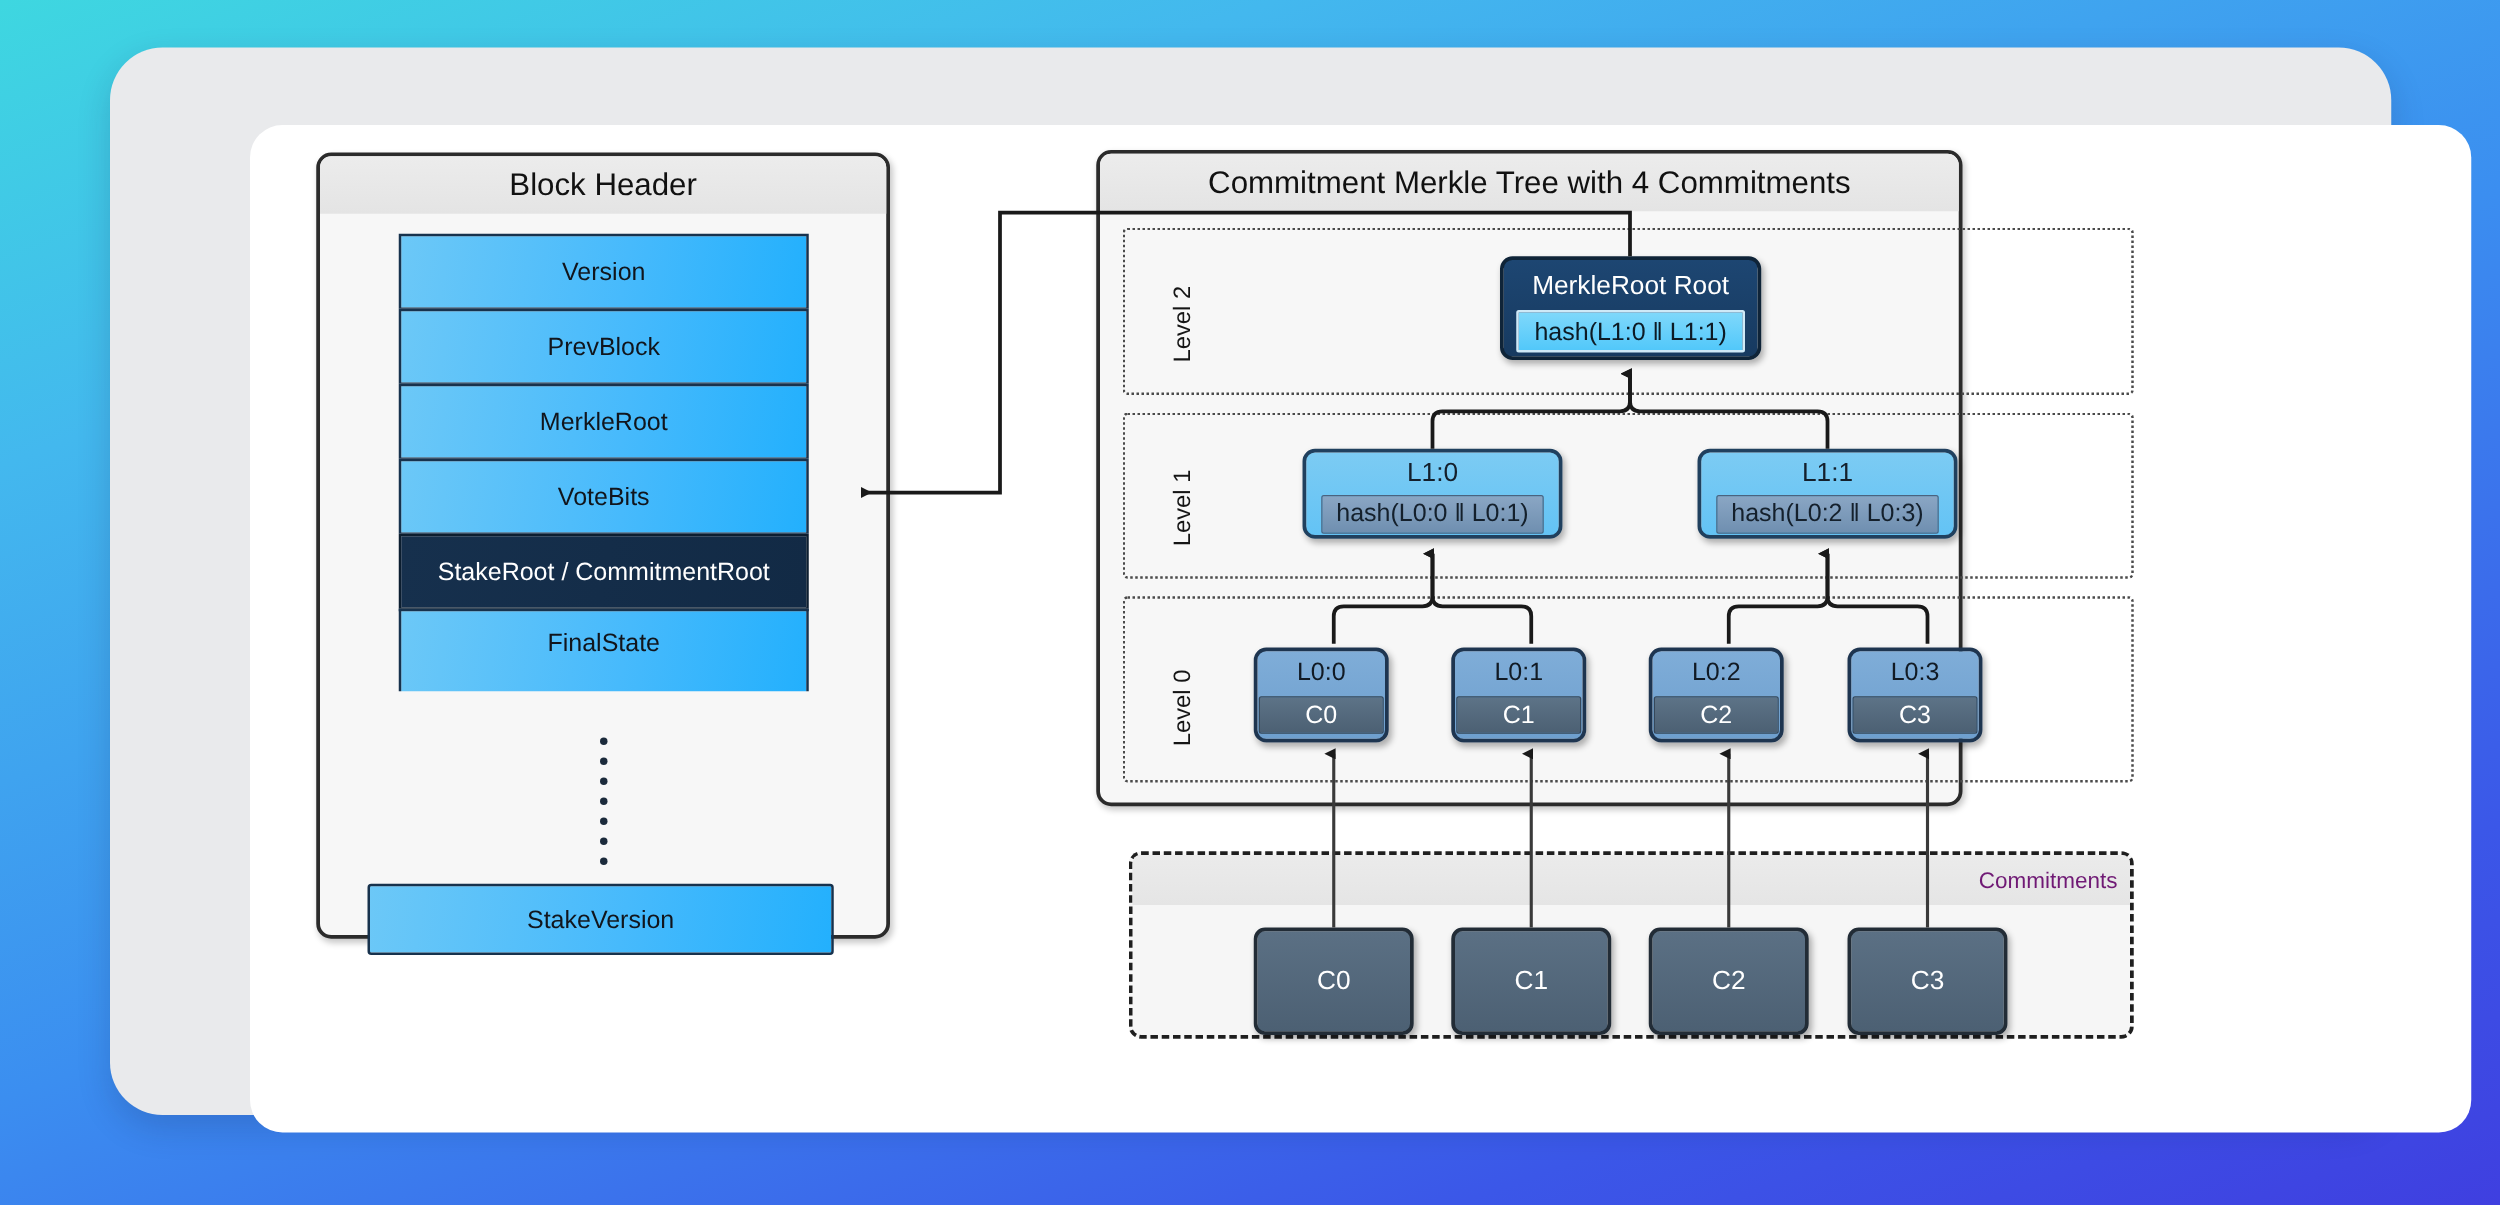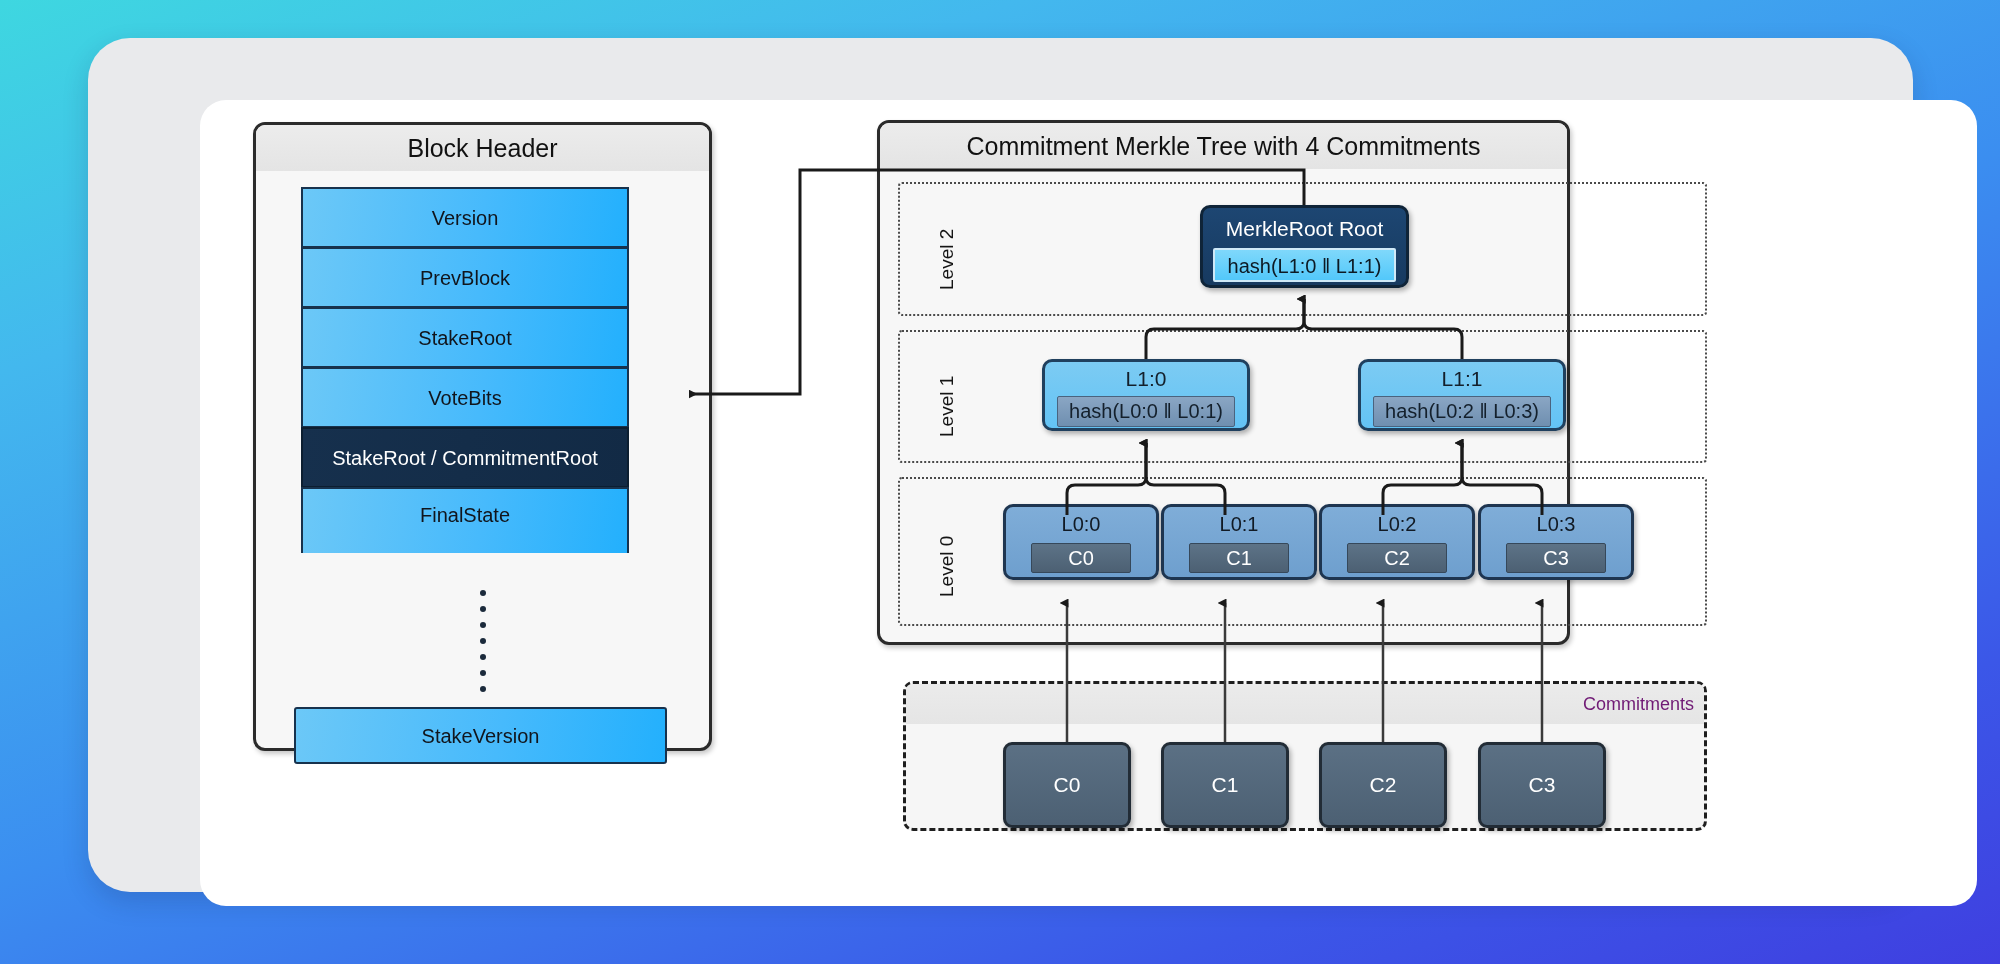--- a/index.html
+++ b/index.html
@@ -57,21 +57,21 @@
     background: linear-gradient(#ececec, #e4e4e4);
     border-radius: 9px 9px 0 0;
   }
 
   #block-header-panel { left: 253px; top: 122px; width: 459px; height: 629px; }
   #merkle-panel      { left: 877px; top: 120px; width: 693px; height: 525px; }
 
   
   .bh-stack {
     position: absolute;
-    left: 30px;
+    left: 48px;
     top: 62px;
     width: 328px;
     padding-left: 15px;
   }
   .bh-row {
     position: relative;
     height: 60px;
     line-height: 59px;
     text-align: center;
     font-size: 20px;
@@ -195,21 +195,21 @@
     width: 178px; height: 31px; line-height: 29px;
     background: linear-gradient(#8aa6c4, #6f8fb0);
     border: 1px solid #4a637f;
     color: #14202c;
   }
   #node-l1-0 { left: 1042px; }
   #node-l1-1 { left: 1358px; }
 
   
   .node-l0 {
-    top: 504px; width: 156px; height: 76px;
+    top: 518px; width: 108px; height: 76px;
     background: linear-gradient(#7fadd8, #6e9fce);
     border: 3px solid #1e3550;
     padding-top: 6px;
   }
   .node-l0 .node-title { color: #111a24; font-size: 20px; }
   .node-l0 .node-sub {
     margin-top: 7px;
     width: 100px; height: 30px; line-height: 28px;
     background: linear-gradient(#5d7387, #4c6073);
     border: 1px solid #36485a;
@@ -273,21 +273,21 @@
 <div class="card-frame">
   <div class="card-inner"></div>
 </div>
 
 <div class="panel" id="block-header-panel">
   <div class="panel-title">Block Header</div>
 
   <div class="bh-stack">
     <div class="bh-row first">Version</div>
     <div class="bh-row">PrevBlock</div>
-    <div class="bh-row">StakeRoot</div>
+    <div class="bh-row">MerkleRoot</div>
     <div class="bh-row">VoteBits</div>
     <div class="bh-row dark">StakeRoot / CommitmentRoot</div>
     <div class="bh-row torn">FinalState</div>
   </div>
 
   <div class="bh-dots">
     <i></i>
       <i></i>
       <i></i>
       <i></i>

